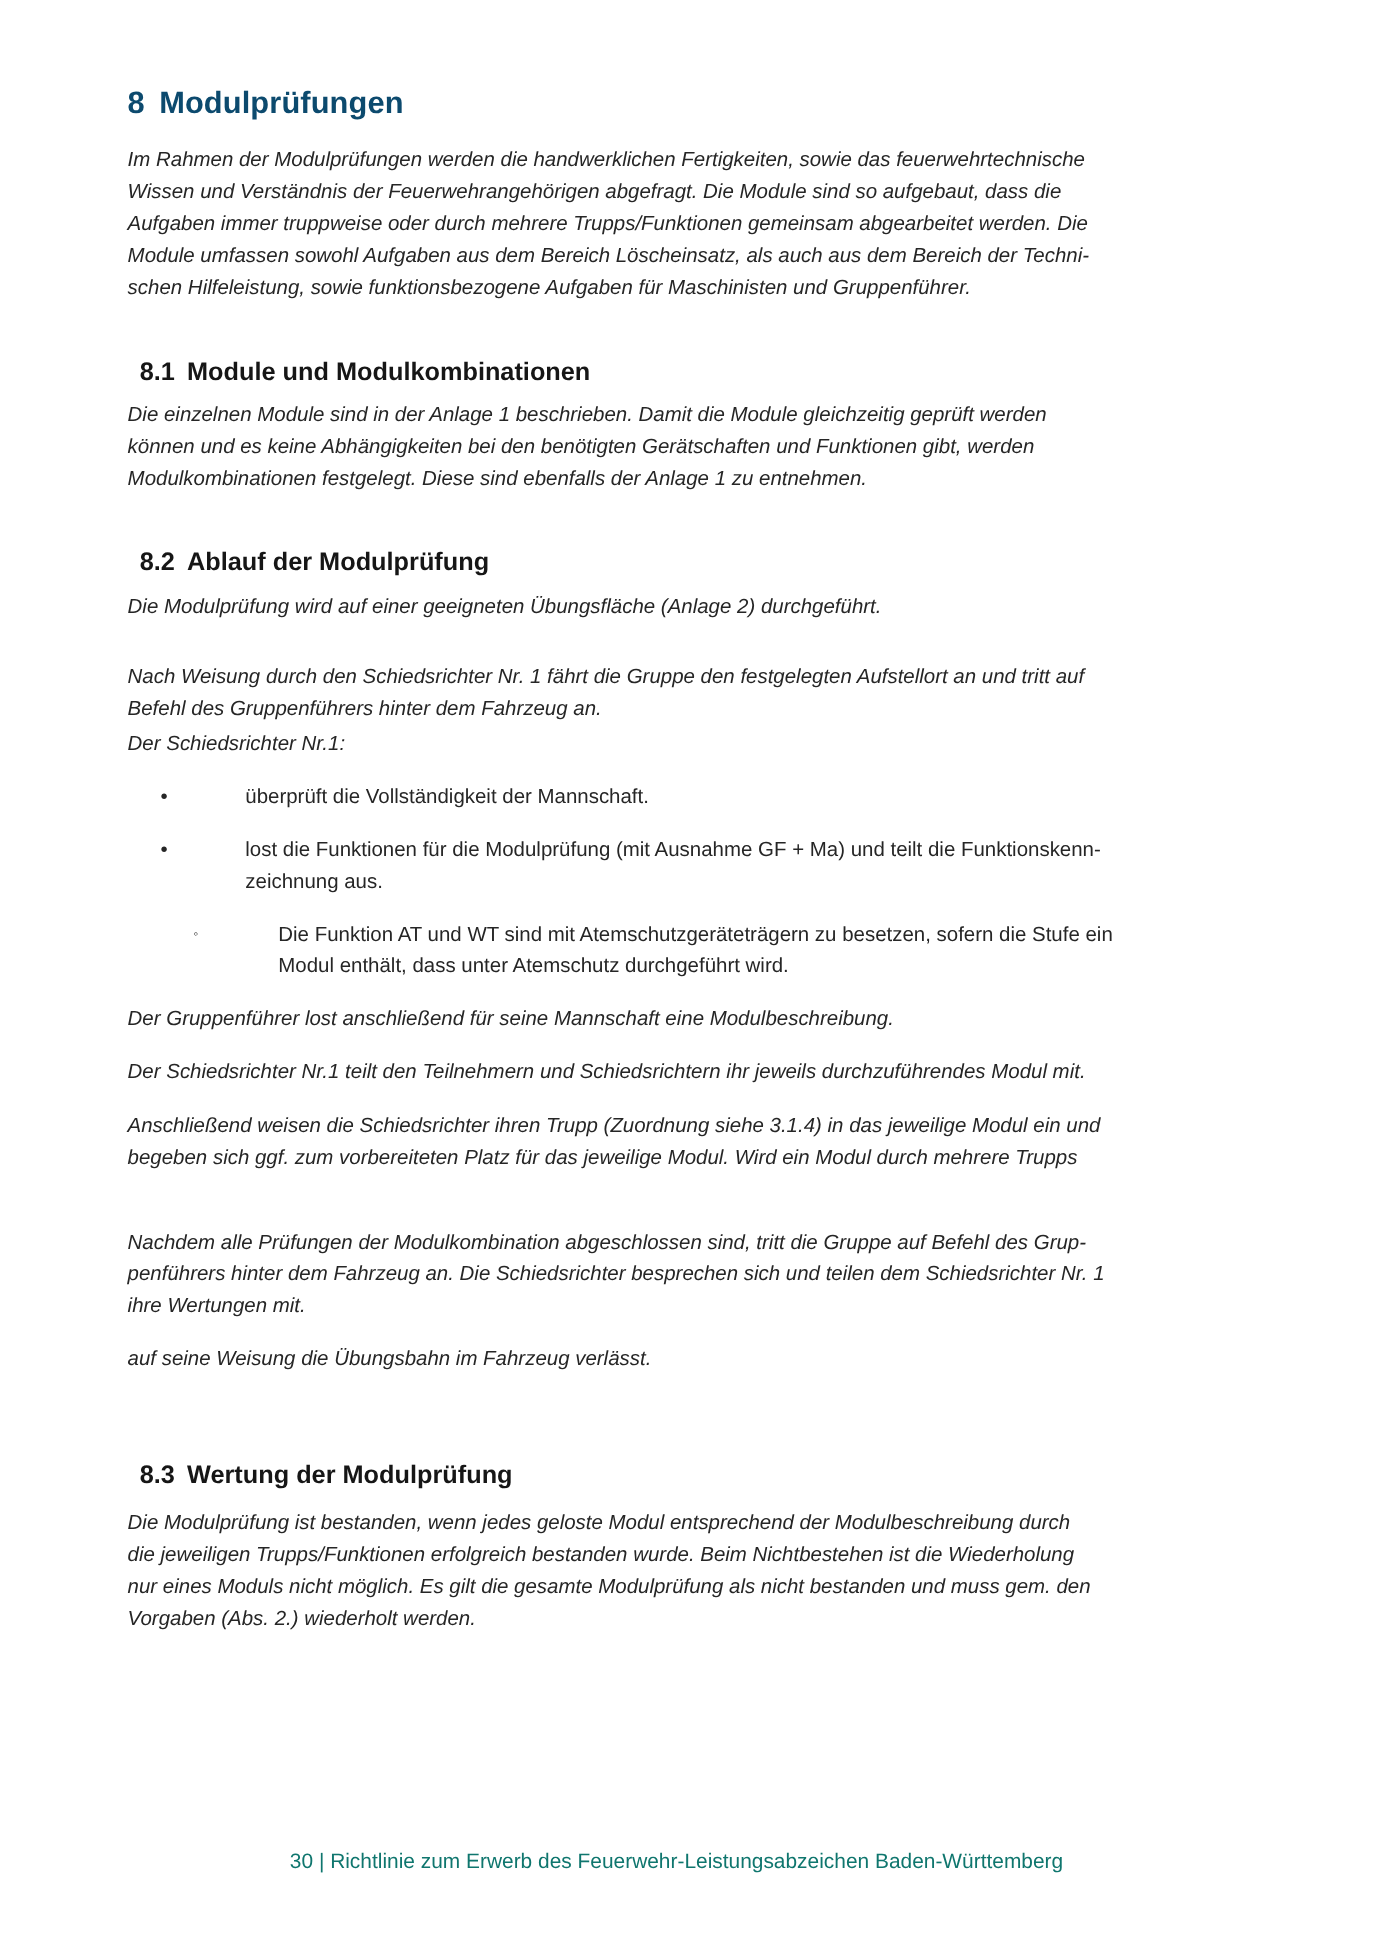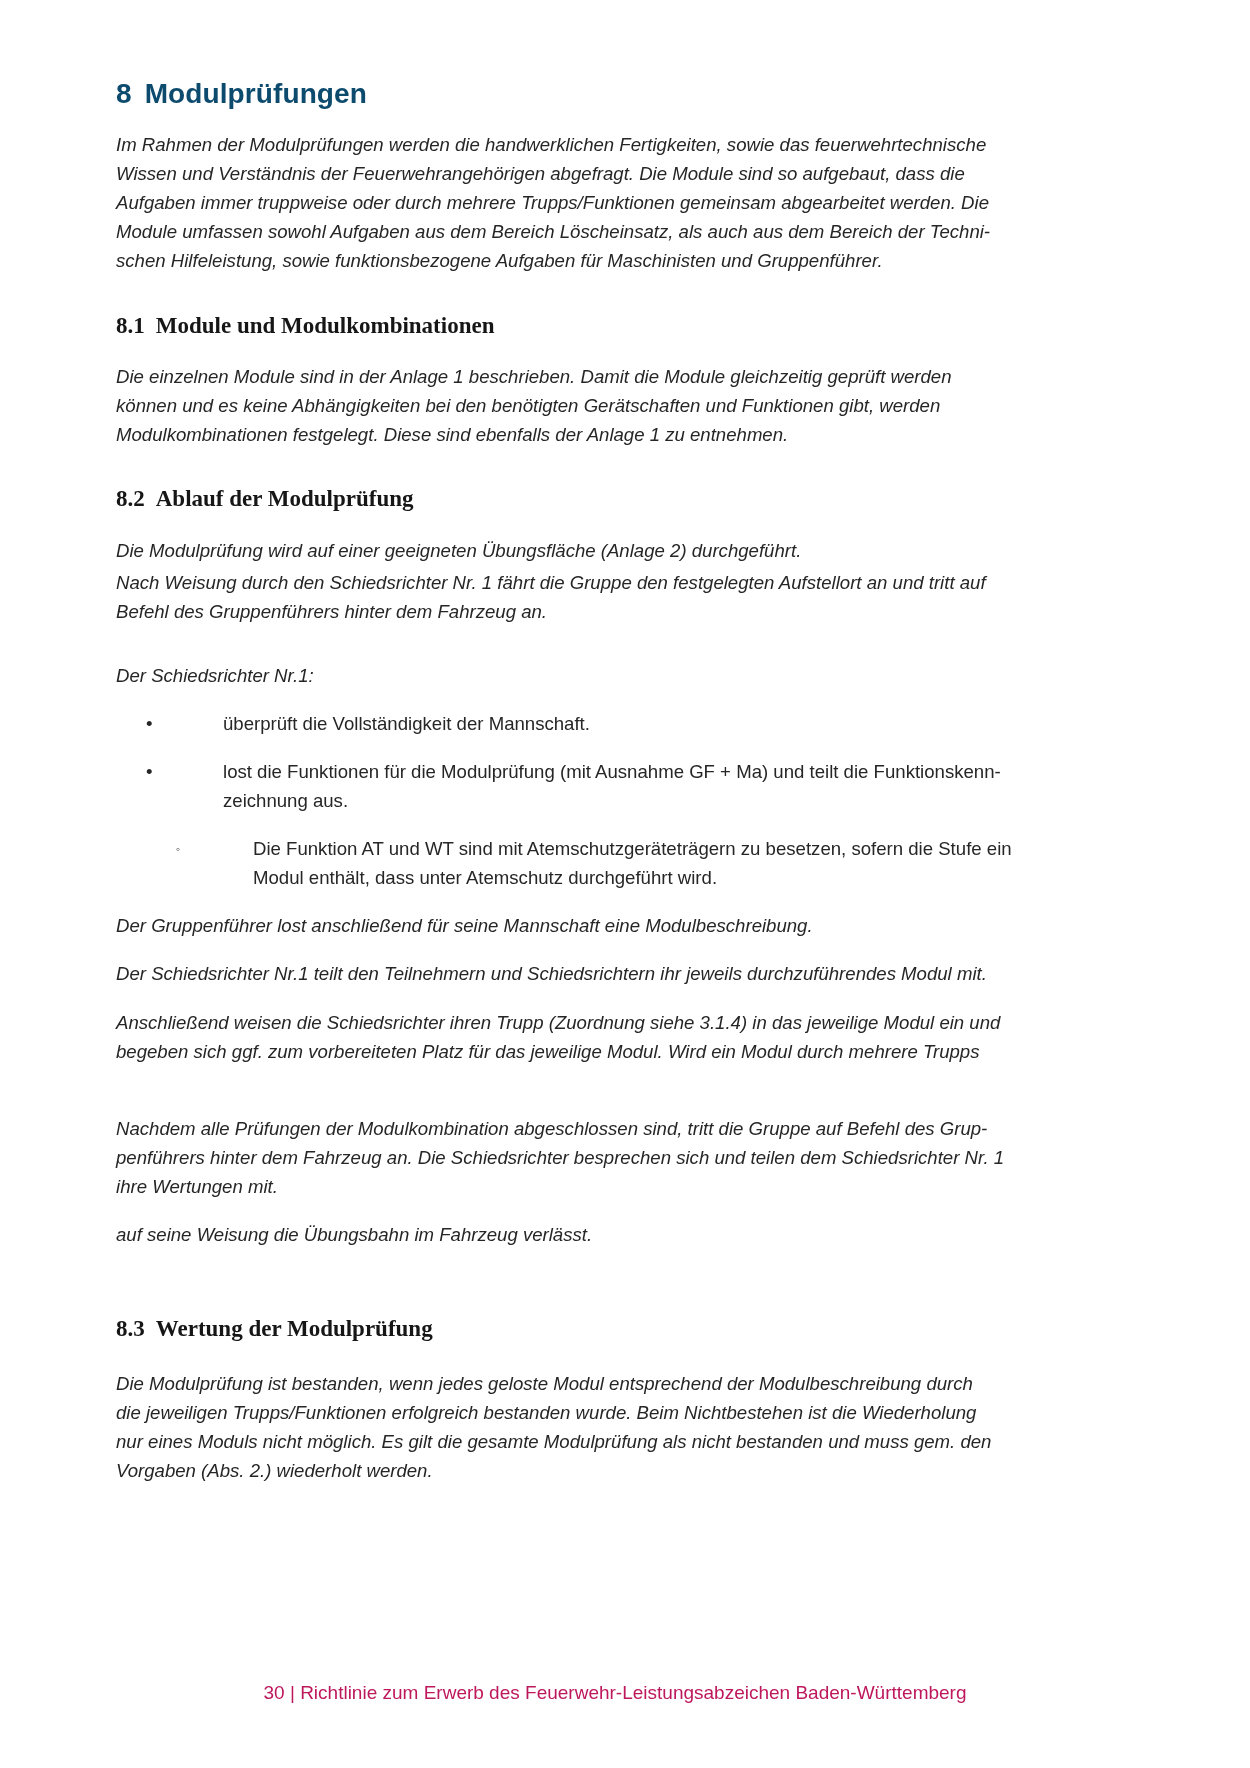--- a/index.html
+++ b/index.html
@@ -29,26 +29,25 @@
       font-size: 28px;
       font-weight: 700;
       color: #0c4a6e;
       letter-spacing: 0.1px;
       white-space: nowrap;
     }
     h1 .num { margin-right: 13px; }
     h2 {
       position: absolute;
       left: 0;
-      margin: 0;
+      margin: 11px;
       font-size: 23px;
       font-weight: 700;
       color: #161616;
       white-space: nowrap;
-      font-family: Liberation Serif, serif;
     }
     h2 .num { margin-right: 11px; }
     .para {
       position: absolute;
       left: 0;
       width: 1010px;
       margin: 0;
       font-size: 18.6px;
       line-height: 29px;
       color: #262626;
@@ -79,21 +78,21 @@
     .bullet .txt .ln { display: block; margin-left: 48px; }
     .subbullet { left: 60px; }
     .subbullet .mark { font-size: 12px; top: 1px; }
     .footer {
       position: absolute;
       left: 0;
       top: 1682px;
       width: 1230px;
       text-align: center;
       font-size: 19px;
-      color: #be185d;
+      color: #0f766e;
       white-space: nowrap;
     }
   </style>
 </head>
 <body>
 
 <div class="page">
 
   <h1>
     <span class="num">8</span><span>Modulprüfungen</span>
@@ -115,21 +114,21 @@
     <span class="ln">können und es keine Abhängigkeiten bei den benötigten Gerätschaften und Funktionen gibt, werden</span>
     <span class="ln">Modulkombinationen festgelegt. Diese sind ebenfalls der Anlage 1 zu entnehmen.</span>
   </p>
 
   <h2 style="top:486px">
     <span class="num">8.2</span><span>Ablauf der Modulprüfung</span>
   </h2>
   <p class="para" style="top:536px">
     <span class="ln">Die Modulprüfung wird auf einer geeigneten Übungsfläche (Anlage 2) durchgeführt.</span>
   </p>
-  <p class="para" style="top:568px">
+  <p class="para" style="top:600px">
     <span class="ln">Nach Weisung durch den Schiedsrichter Nr. 1 fährt die Gruppe den festgelegten Aufstellort an und tritt auf</span>
     <span class="ln">Befehl des Gruppenführers hinter dem Fahrzeug an.</span>
   </p>
   <p class="para" style="top:661px">
     <span class="ln">Der Schiedsrichter Nr.1:</span>
   </p>
 
   <div class="bullet" style="top:709px">
     <span class="mark">•</span>
     <span class="txt">

